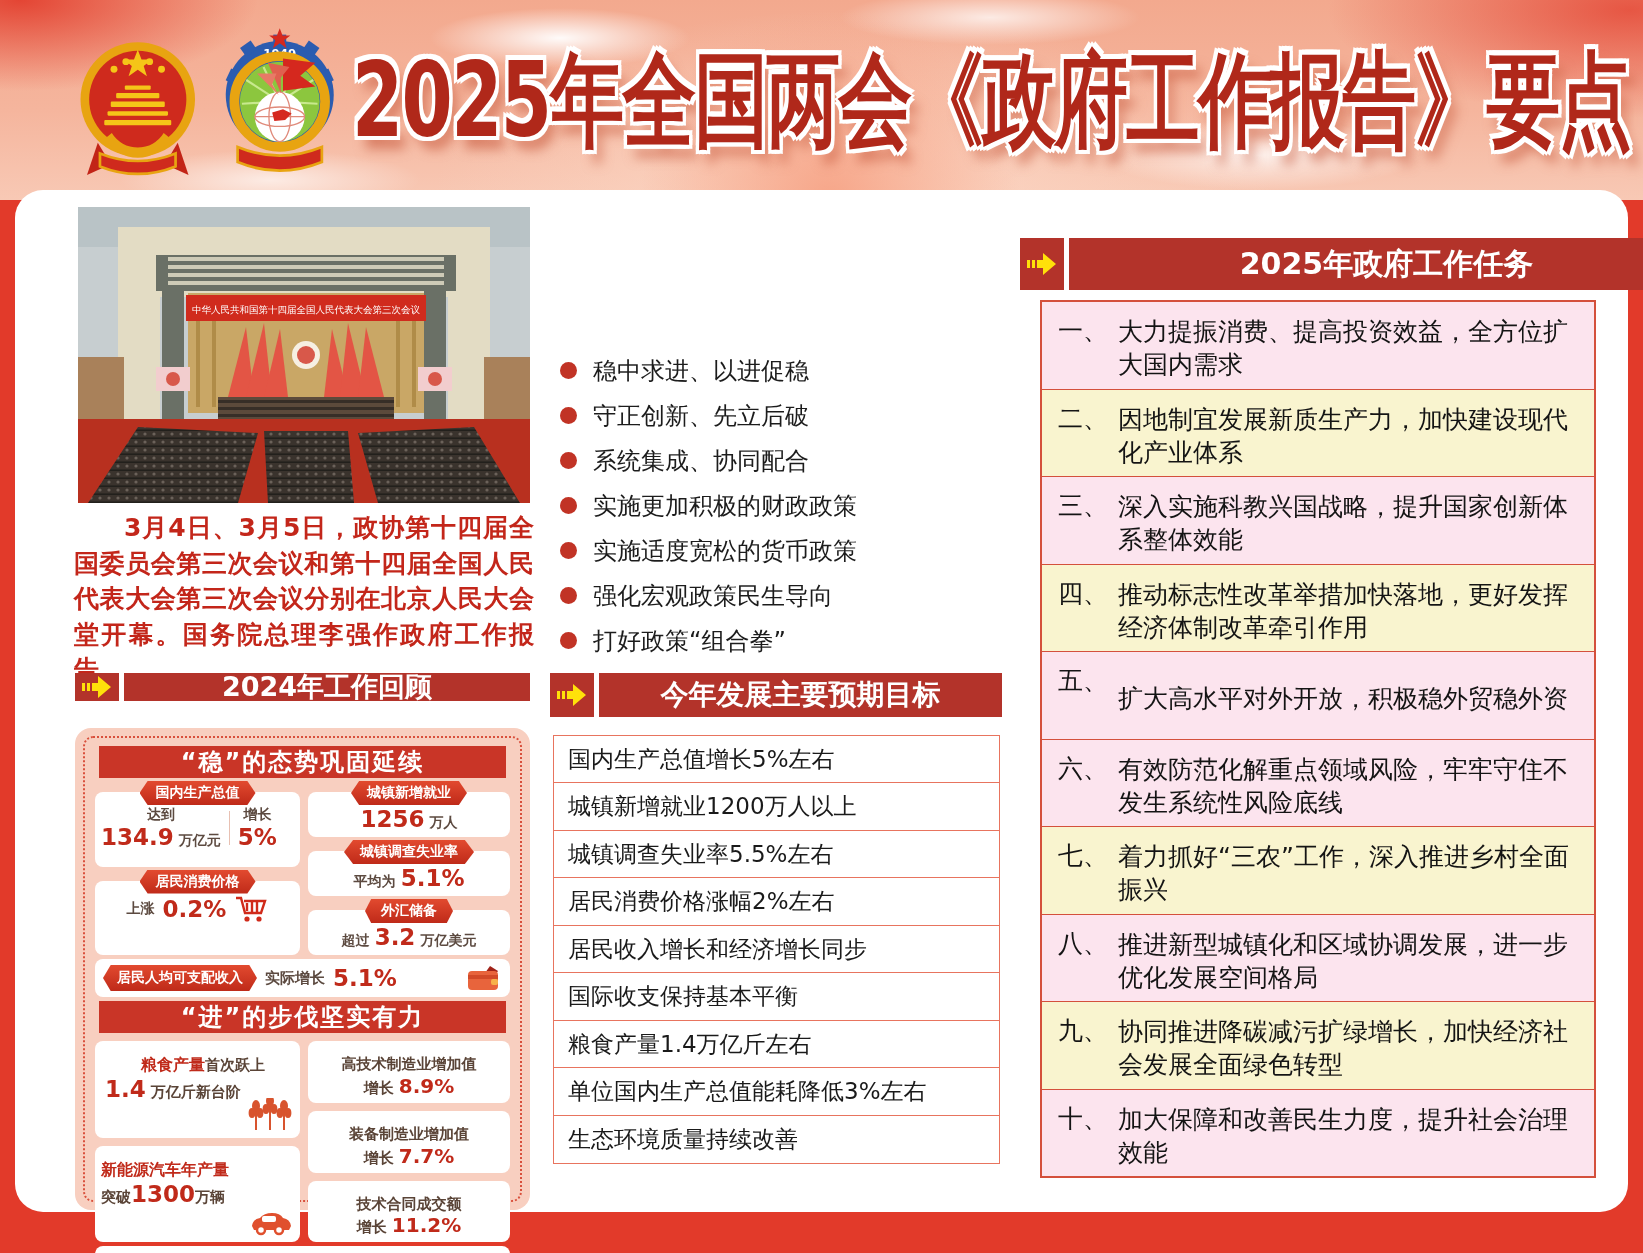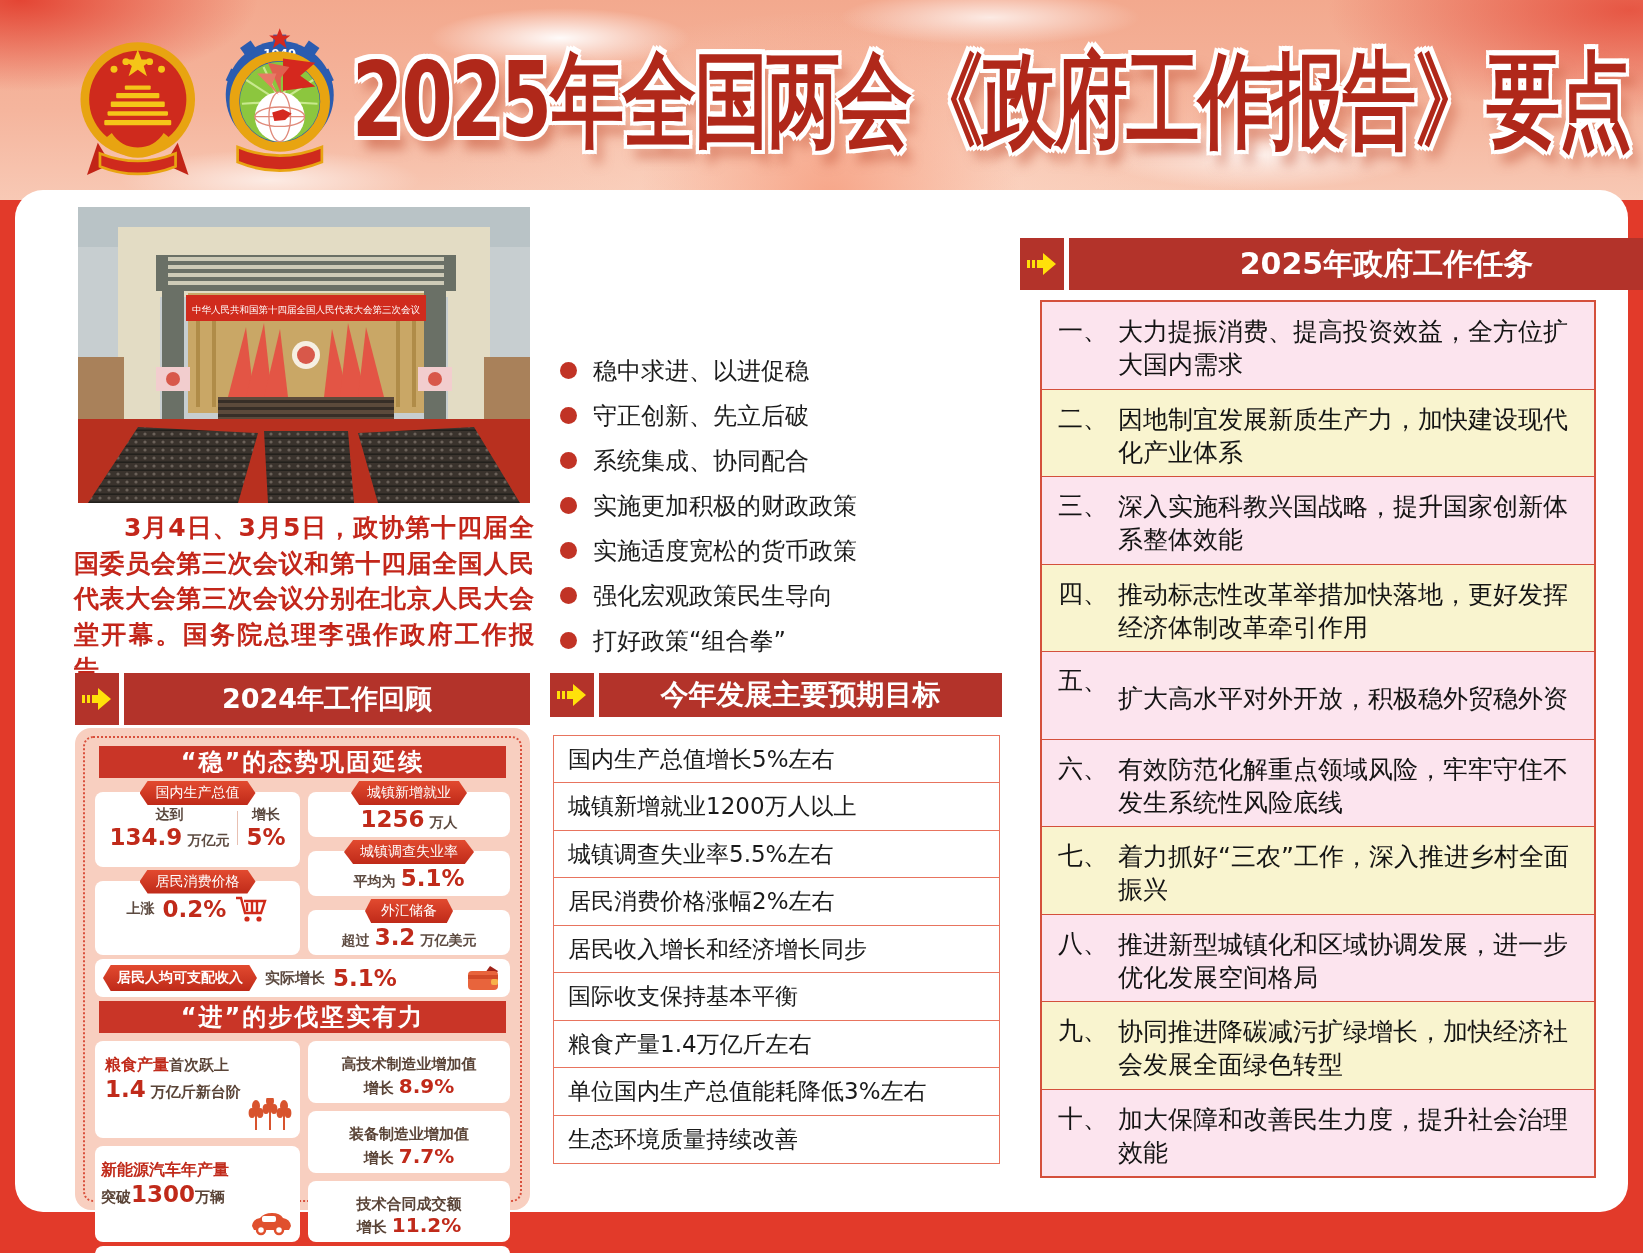--- a/index.html
+++ b/index.html
@@ -37,27 +37,27 @@
     color:#c3261a;line-height:1.42;text-align:justify;text-indent:2em;}
   .stats{position:absolute;left:75px;top:728px;width:455px;height:482px;background:#f8cfc0;border-radius:16px;padding:8px;box-sizing:border-box;}
   .stats-in{height:100%;box-sizing:border-box;border:2px dotted #d9503c;border-radius:10px;padding:8px 10px;
     display:flex;flex-direction:column;justify-content:space-between;gap:4px;}
   .sbanner{background:#c93527;color:#fff;font-weight:bold;font-size:24px;height:32px;margin:0 4px;
     display:flex;align-items:center;justify-content:center;letter-spacing:2px;flex:0 0 auto;}
   .sgrid{display:grid;grid-template-columns:205px 1fr;gap:8px;align-items:stretch;}
   .scol{display:flex;flex-direction:column;gap:4px;}
   .scard{position:relative;background:#fff;border-radius:8px;margin-top:10px;padding:14px 6px 5px;text-align:center;flex:1;}
   .sbadge{position:absolute;top:-11px;left:50%;transform:translateX(-50%);
-    background:linear-gradient(#e24a2f,#bf2a19);color:#fff;font-weight:normal;font-size:14px;
+    background:linear-gradient(#e24a2f,#bf2a19);color:#fff;font-weight:bold;font-size:14px;
     padding:3px 16px;white-space:nowrap;clip-path:polygon(7% 0,93% 0,100% 50%,93% 100%,7% 100%,0 50%);}
   .lbl{color:#5c4a40;font-weight:bold;font-size:14px;}
   .val{color:#c02a1a;font-weight:bold;font-size:23px;}
   .val.small{font-size:20px;}
   .unit{color:#5c4a40;font-weight:bold;font-size:14px;}
-  .gdp-split{display:flex;align-items:center;justify-content:center;gap:8px;}
+  .gdp-split{display:flex;align-items:center;gap:8px;}
   .gdp-split .dv{width:1px;height:34px;background:#e8c0b2;}
   .srow{background:#fff;border-radius:8px;display:flex;align-items:center;gap:8px;padding:5px 8px;flex:0 0 auto;}
   .srow .sbadge-in{background:linear-gradient(#e24a2f,#bf2a19);color:#fff;font-weight:bold;font-size:14px;
     padding:4px 14px;white-space:nowrap;clip-path:polygon(5% 0,95% 0,100% 50%,95% 100%,5% 100%,0 50%);text-align:right;}
   .ttl{color:#5a4437;font-weight:bold;font-size:15px;line-height:1.25;}
   .redbold{color:#c02a1a;font-weight:bold;font-size:15px;}
   .icon-abs{position:absolute;right:8px;bottom:6px;}
 
   
   .bullets{position:absolute;left:560px;top:348px;width:440px;}
@@ -220,21 +220,21 @@
     <path d="M190 296 L186 224 L270 224 L276 296 Z" fill="url(#crowd)"></path>
     <path d="M300 296 L280 226 L396 220 L442 296 Z" fill="url(#crowd)"></path>
     <rect x="78" y="160" width="34" height="24" fill="#f2cdce"></rect>
     <rect x="340" y="160" width="34" height="24" fill="#f2cdce"></rect>
     <circle cx="95" cy="172" r="7" fill="#d8584a"></circle>
       <circle cx="357" cy="172" r="7" fill="#d8584a"></circle>
   </svg>
 
   <div class="intro">3月4日、3月5日，政协第十四届全国委员会第三次会议和第十四届全国人民代表大会第三次会议分别在北京人民大会堂开幕。国务院总理李强作政府工作报告。</div>
 
-  <div class="sec" style="left:75px;top:673px;width:455px;height:52px;">
+  <div class="sec" style="left:75px;top:673px;width:455px;height:28px;">
     <div class="abox">
       <svg width="30" height="26" viewBox="0 0 30 26" fill="#ffe10a">
           <rect x="0" y="9" width="3" height="8"></rect>
           <rect x="5" y="9" width="3" height="8"></rect>
           <path d="M10 9h6V2l13 11-13 11v-7h-6z"></path>
         </svg>
     </div>
     <div class="bar center" style="font-size:27px;">2024年工作回顾</div>
   </div>
 
@@ -307,21 +307,21 @@
           <rect x="2" y="11" width="30" height="4" fill="#d24a28"></rect>
           <rect x="25" y="15" width="7" height="6" rx="2" fill="#f7b24a"></rect>
         </svg>
       </div>
 
       <div class="sbanner">“进”的步伐坚实有力</div>
 
       <div class="sgrid">
         <div class="scol">
           <div class="scard" style="margin-top:4px;text-align:left;padding-left:10px;">
-            <div><span class="redbold" style="font-size:16px;">粮食产量</span><span class="ttl">首次跃上</span></div>
+            <div><span class="redbold" style="font-size:16px;margin-left:36px;">粮食产量</span><span class="ttl">首次跃上</span></div>
             <div><span class="val">1.4</span>
             <span class="ttl">万亿斤新台阶</span></div>
             <svg class="icon-abs" width="44" height="34" viewBox="0 0 44 34">
               <g stroke="#d8542e" stroke-width="2" fill="#d8542e">
                 <line x1="8" y1="10" x2="8" y2="32"></line>
                   <line x1="22" y1="4" x2="22" y2="32"></line>
                   <line x1="36" y1="10" x2="36" y2="32"></line>
                 <g>
                   <ellipse cx="8" cy="8" rx="3" ry="5"></ellipse>
                     <ellipse cx="22" cy="3" rx="3" ry="5"></ellipse>

